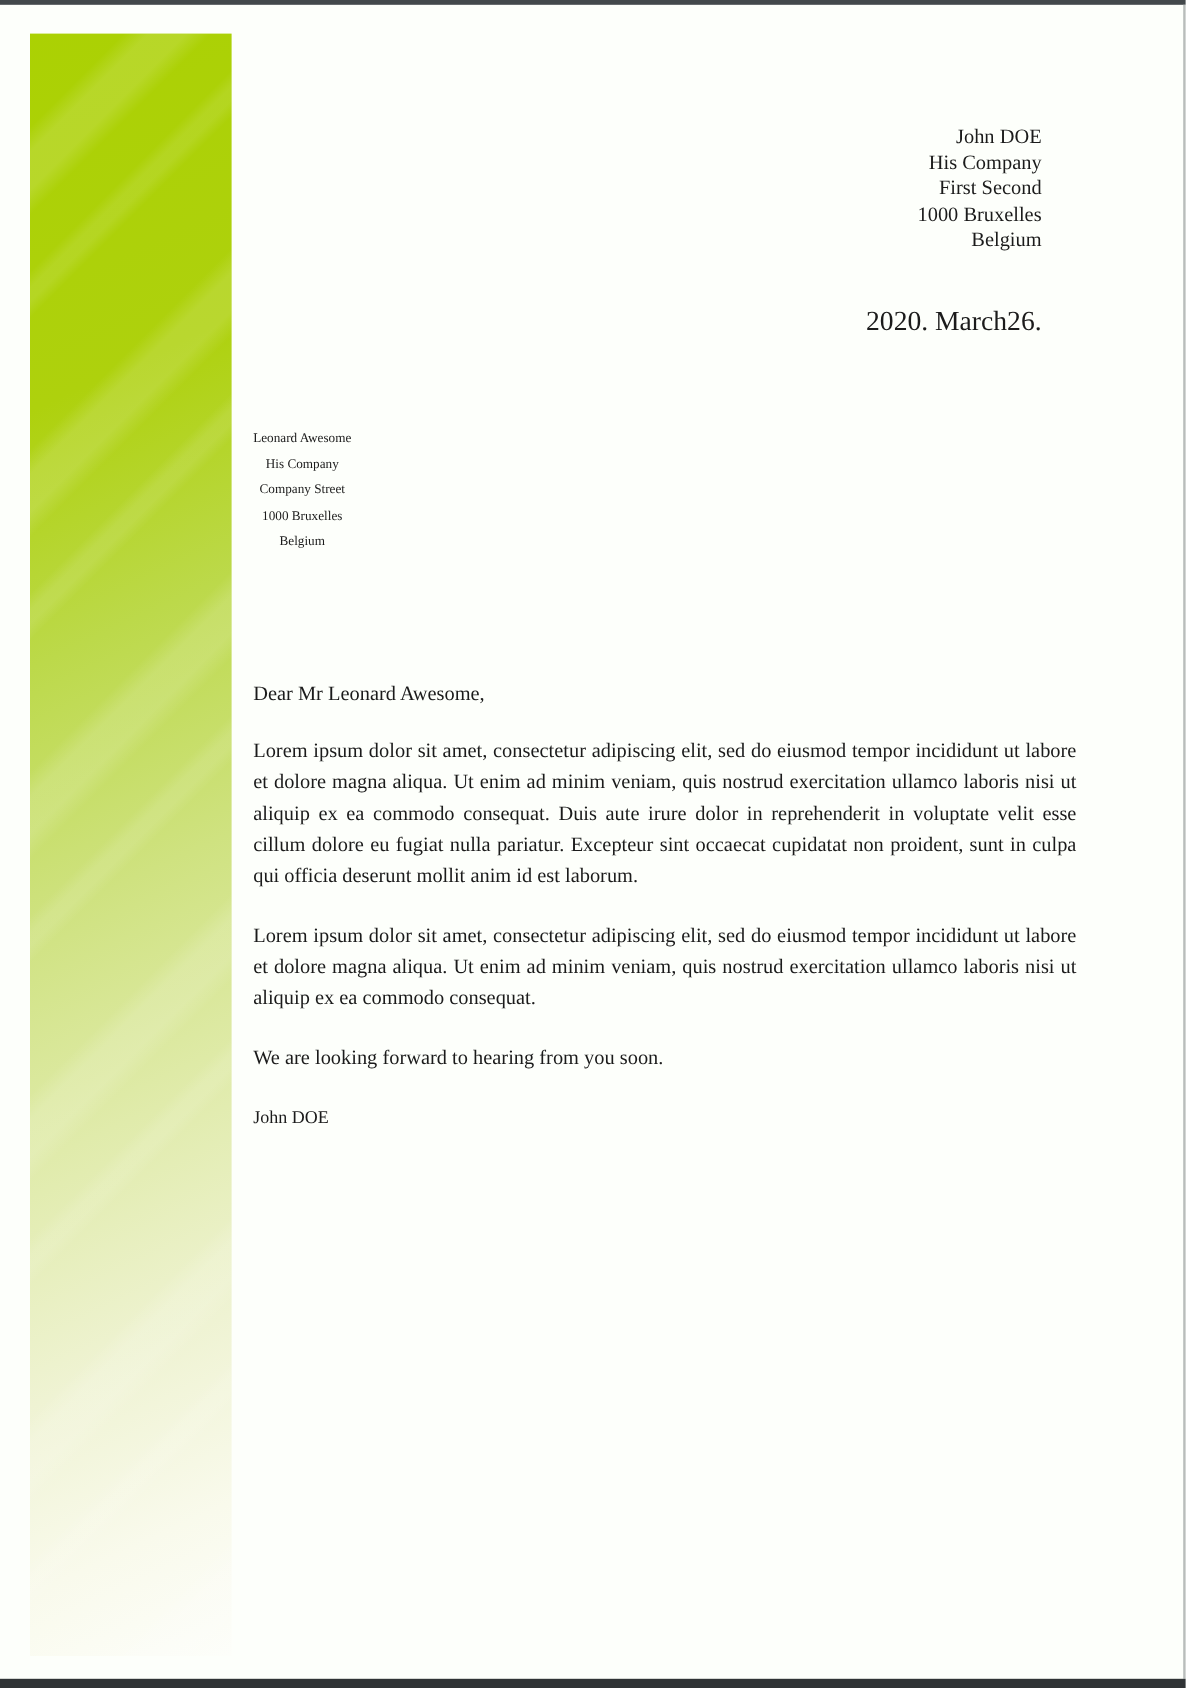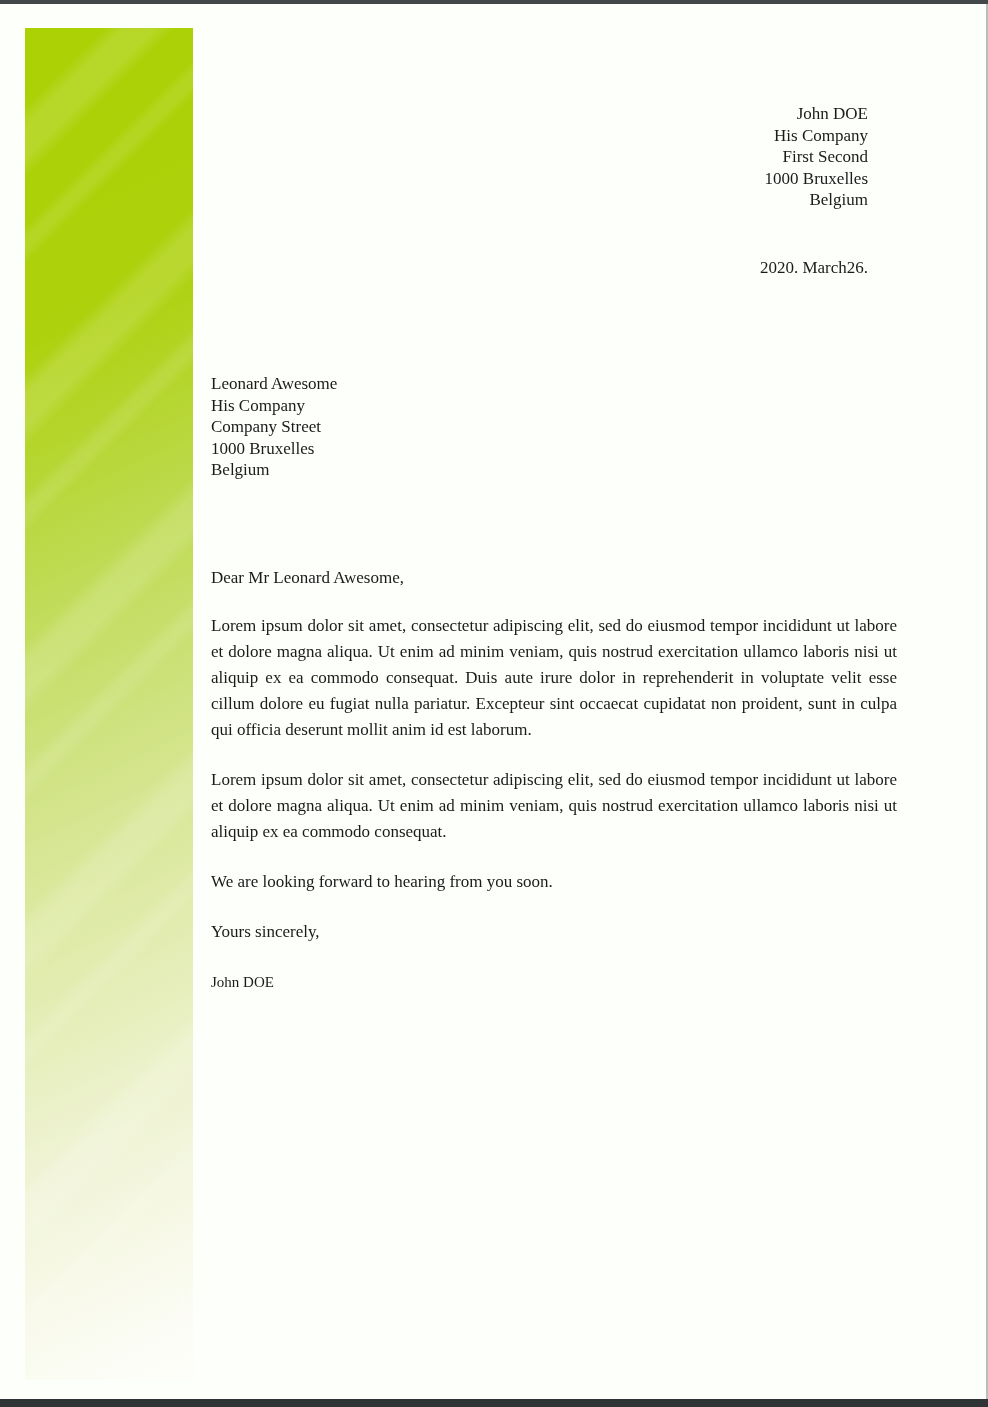--- a/index.html
+++ b/index.html
@@ -57,30 +57,30 @@
     text-align: right;
     font-size: 17px;
     line-height: 21.6px;
   }
   .sender-block span, .recipient-block span { display: block; }
 
   .letter-date {
     position: absolute;
     top: 257px; right: 120px;
     text-align: right;
-    font-size: 17px;
+    font-size: 23px;
     line-height: 21.6px;
   }
 
   
   .recipient-block {
     position: absolute;
-    top: 373px; left: 211px;
-    text-align: left;
-    font-size: 17px;
+    top: 355px; left: 211px;
+    text-align: center;
+    font-size: 11px;
     line-height: 21.6px;
   }
 
   
   .letter-body {
     position: absolute;
     top: 549px; left: 211px;
     width: 686px;
     font-size: 17px;
     line-height: 26px;
@@ -115,15 +115,14 @@
   <span>Company Street</span>
   <span>1000 Bruxelles</span>
   <span>Belgium</span>
 </div>
 
 <div class="letter-body">
   <p class="salutation">Dear Mr Leonard Awesome,</p>
   <p class="body-paragraph">Lorem ipsum dolor sit amet, consectetur adipiscing elit, sed do eiusmod tempor incididunt ut labore et dolore magna aliqua. Ut enim ad minim veniam, quis nostrud exercitation ullamco laboris nisi ut aliquip ex ea commodo consequat. Duis aute irure dolor in reprehenderit in voluptate velit esse cillum dolore eu fugiat nulla pariatur. Excepteur sint occaecat cupidatat non proident, sunt in culpa qui officia deserunt mollit anim id est laborum.</p>
   <p class="body-paragraph">Lorem ipsum dolor sit amet, consectetur adipiscing elit, sed do eiusmod tempor incididunt ut labore et dolore magna aliqua. Ut enim ad minim veniam, quis nostrud exercitation ullamco laboris nisi ut aliquip ex ea commodo consequat.</p>
   <p>We are looking forward to hearing from you soon.</p>
-  <p>Yours sincerely,</p>
   <p class="signature">John DOE</p>
 </div>
 
 </body></html>

